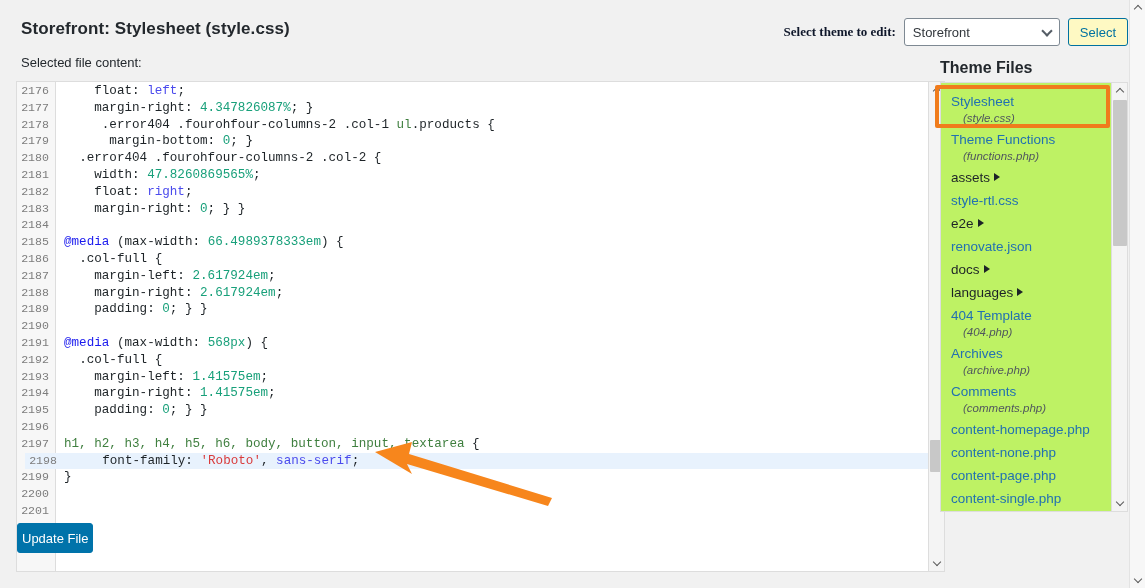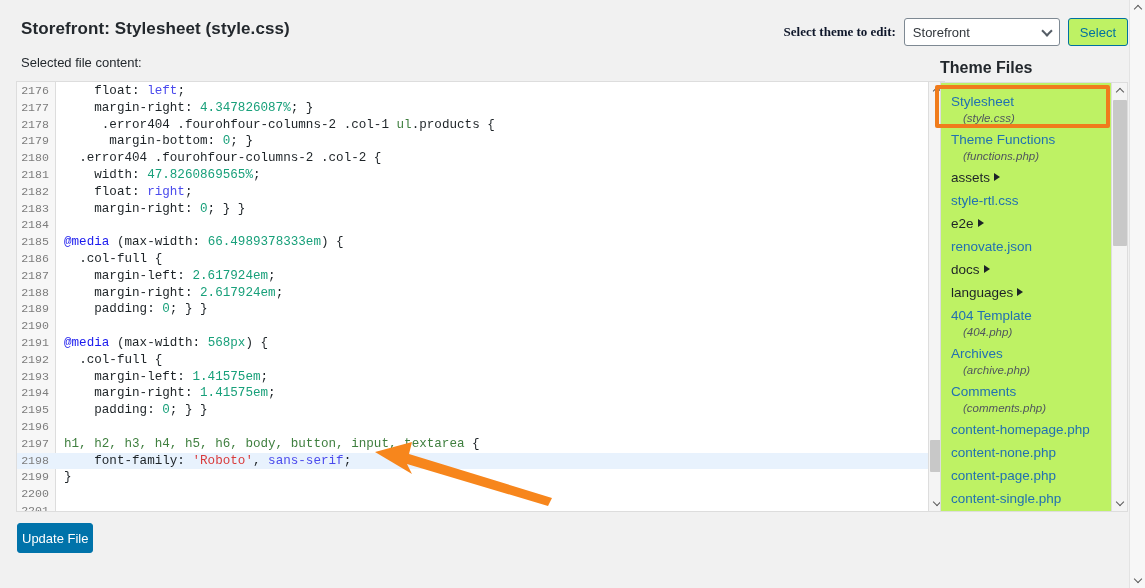--- a/index.html
+++ b/index.html
@@ -36,52 +36,52 @@
   }
   .theme-select .caret {
     position: absolute; right: 8px; top: 50%;
     width: 8px; height: 8px; margin-top: -5px;
     border-right: 2px solid #555d66; border-bottom: 2px solid #555d66;
     transform: rotate(45deg);
   }
   .select-btn {
     height: 28px; padding: 0 11px;
     border: 1px solid #0071a1; border-radius: 3px;
-    background: #bef264; color: #0071a1;
+    background: #fef9c3; color: #0071a1;
     font-size: 13px; font-family: "Liberation Sans", sans-serif;
     display: flex; align-items: center; cursor: pointer;
   }
 
   .sub-label {
     position: absolute; left: 21px; top: 55px;
     font-size: 13px; color: #23282d;
   }
 
   
   .editor {
     position: absolute; left: 16px; top: 81px;
-    width: 929px; height: 431px;
+    width: 929px; height: 491px;
     background: #0c4a6e; border: 1px solid #ddd;
     display: flex; overflow: hidden;
   }
   .code-area {
     position: relative; flex: 1 1 auto; height: 100%;
     overflow: hidden; background: #fff;
   }
   .gutter-bg {
     position: absolute; left: 0; top: 0; width: 39px; height: 100%;
     background: #f7f7f7; border-right: 1px solid #ddd;
   }
   .lines {
     position: absolute; left: 0; top: 1px; right: 0;
     font-family: "Liberation Mono", "DejaVu Sans Mono", monospace;
     font-size: 12.6px; line-height: 16.8px;
   }
   .line { position: relative; height: 16.8px; white-space: pre; }
-  .line.active { background: #e8f2fd; }
+  .line.active { background: #e8f2fd; margin-left: 8px; }
   .ln {
     display: inline-block; width: 39px;
     text-align: right; padding-right: 7px;
     color: #7d7d7d; font-size: 11.6px;
     vertical-align: top;
   }
   .code {
     display: inline-block; padding-left: 8px;
     color: #1d2327; vertical-align: top;
   }

